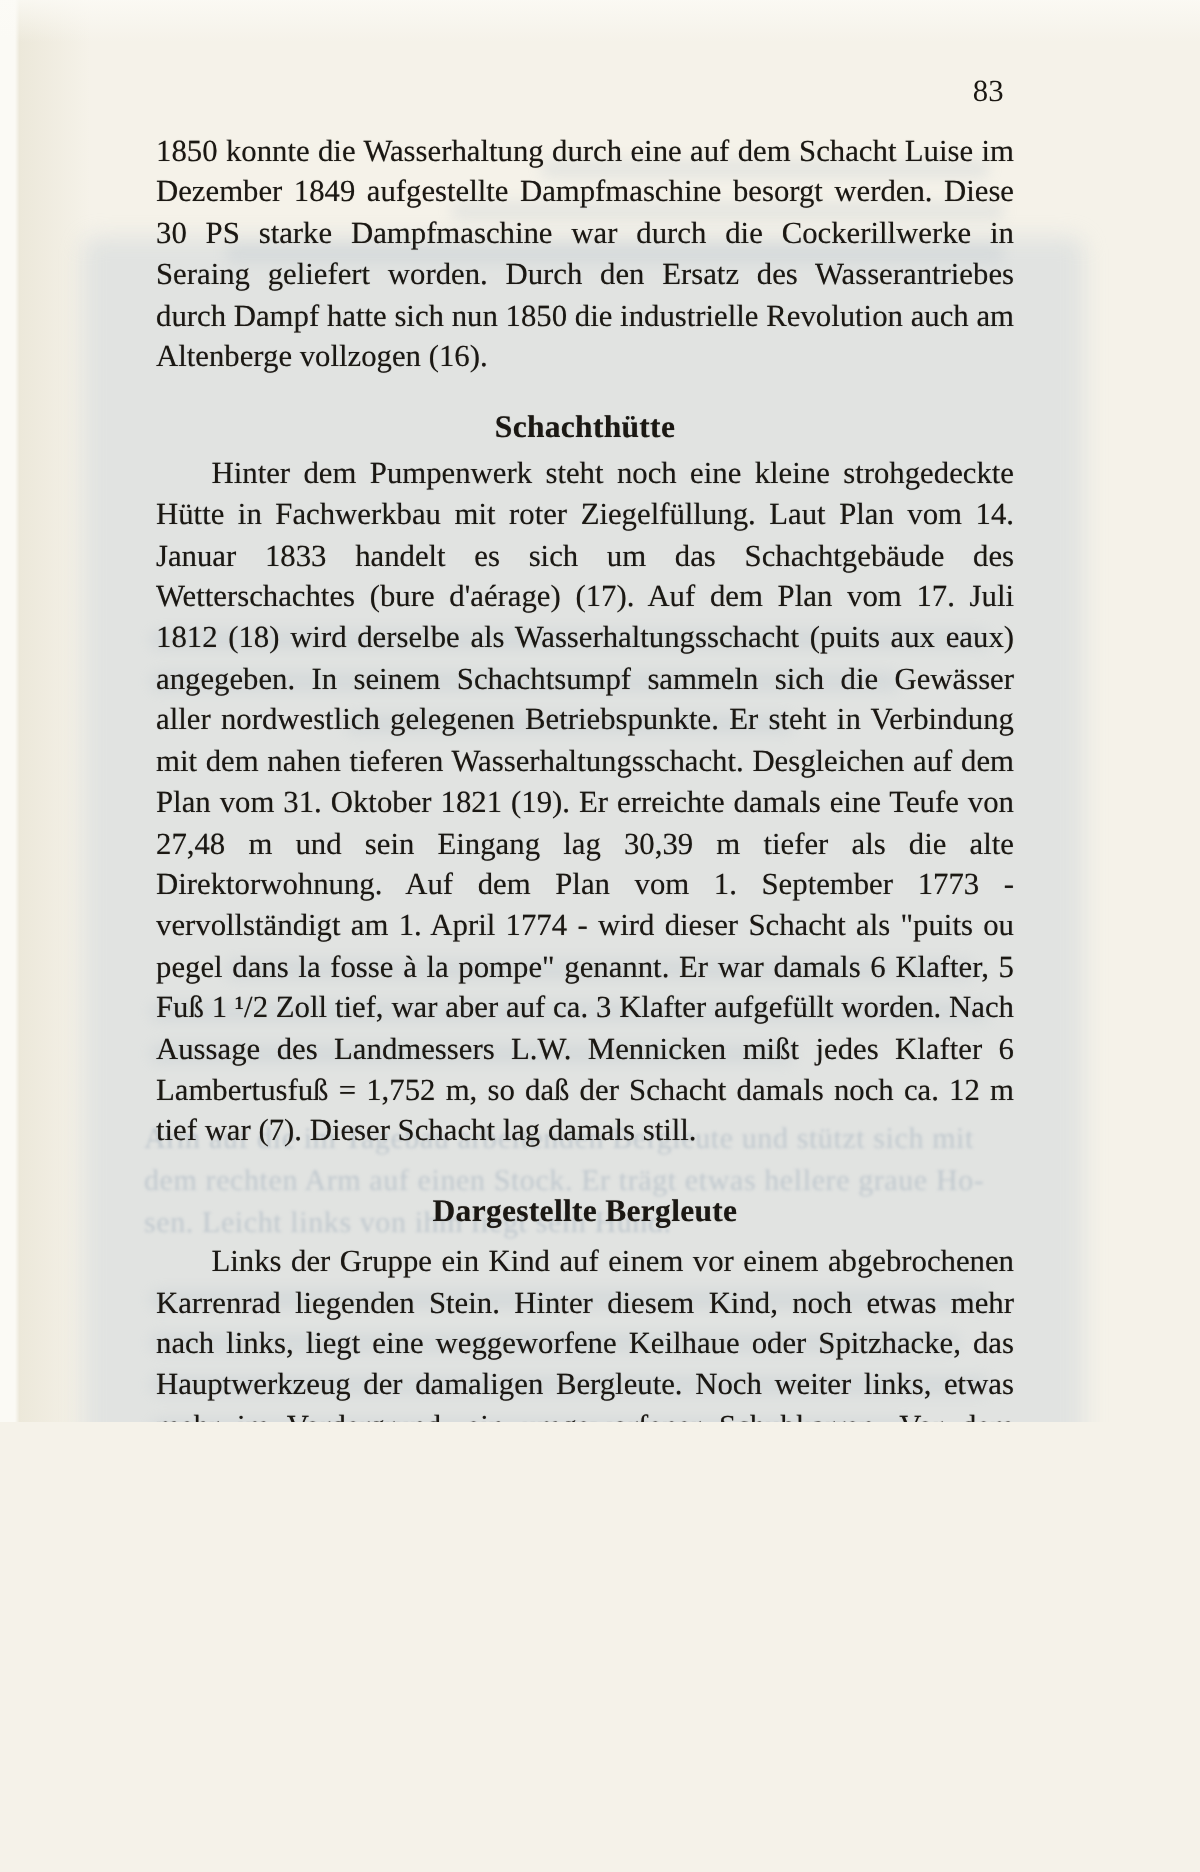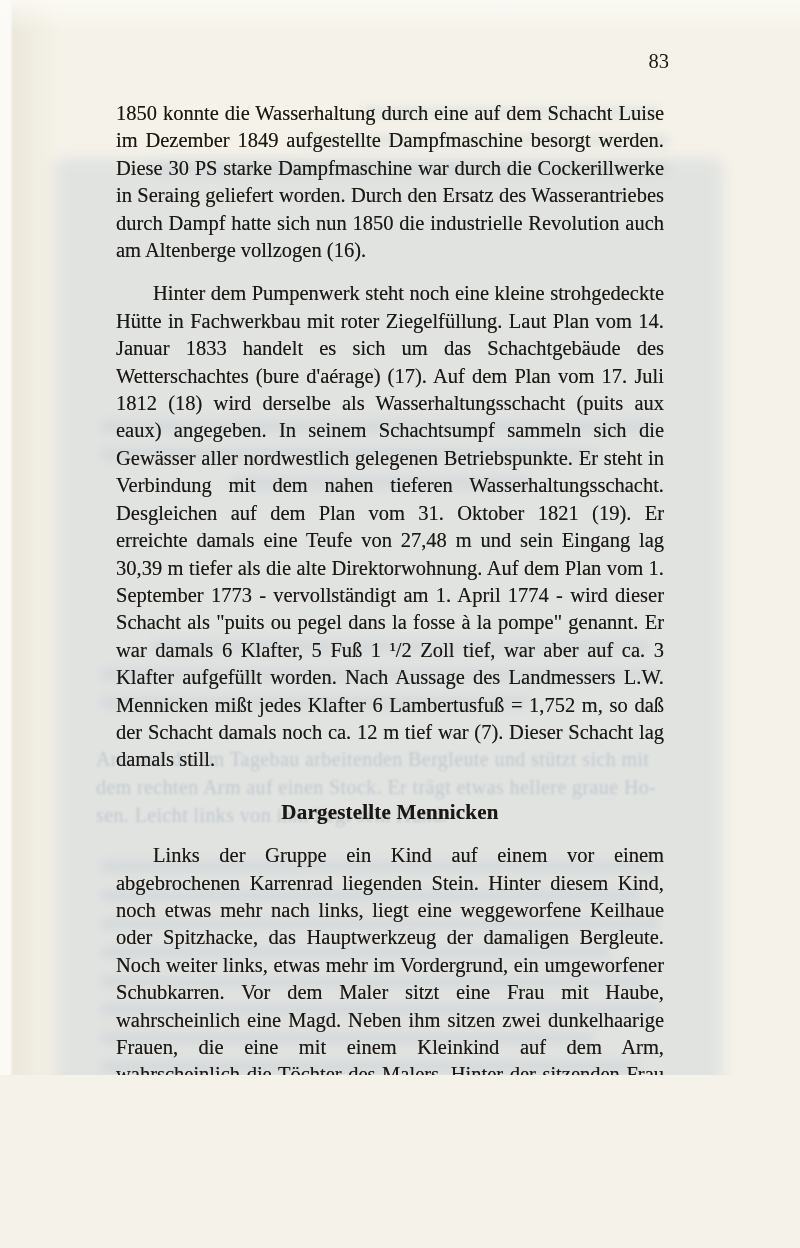--- a/index.html
+++ b/index.html
@@ -4,21 +4,21 @@
 <style>
   html,body{margin:0;padding:0;}
   body{
     width:800px;height:1248px;
     background:#f5f2e9;
     font-family:"Liberation Serif","DejaVu Serif",serif;
     overflow:hidden;
   }
   .scan{
     position:relative;
-    width:800px;height:1075px;
+    width:800px;height:948px;
     background:
       linear-gradient(180deg, rgba(252,251,246,.8) 0, rgba(252,251,246,0) 3%),
       linear-gradient(90deg, #fbfaf5 0px, #fbfaf5 10px, #ece8da 13px, rgba(236,232,218,0) 60px),
       var(--paper,#f5f2e9);
     overflow:hidden;
   }
   
   .wash{
     position:absolute;
     left:55px;top:158px;width:668px;height:980px;
@@ -56,21 +56,21 @@
   .textblock{
     position:absolute;
     left:100px;top:84px;width:580px;
     z-index:3;
     color:var(--ink,#1b1813);
     font-size:20.5px;
     line-height:27.4px;
     text-align:justify;
     text-shadow:0 0 .5px rgba(25,22,18,.55);
   }
-  .textblock p{margin:16px;}
+  .textblock p{margin:4px;}
   .textblock p.ind{text-indent:37px;}
   .textblock h2{
     font-size:21px;
     line-height:27.4px;
     font-weight:700;
     text-align:center;
     letter-spacing:.2px;
     margin:19px 0 1px 0;
   }
   .textblock h2.second{margin:25px 0 7px 0;}
@@ -106,19 +106,20 @@
       <div class="ghost-line" style="left: 96px; top: 776px;">dem rechten Arm auf einen Stock. Er trägt etwas hellere graue Ho-</div>
       <div class="ghost-line" style="left: 96px; top: 804px;">sen. Leicht links von ihm liegt sein Hund.</div>
       <div class="ghost-line" style="left: 60px; top: 1113px;">nen Gaules locker in den</div>
     </div>
 
   <div class="pageno">83</div>
 
   <div class="textblock">
     <p>1850 konnte die Wasserhaltung durch eine auf dem Schacht Luise im Dezember 1849 aufgestellte Dampfmaschine besorgt werden. Diese 30 PS starke Dampfmaschine war durch die Cockerillwerke in Seraing geliefert worden. Durch den Ersatz des Wasserantriebes durch Dampf hatte sich nun 1850 die industrielle Revolution auch am Altenberge vollzogen (16).</p>
 
+    <h2>Schachthütte</h2>
     <p class="ind">Hinter dem Pumpenwerk steht noch eine kleine strohgedeckte Hütte in Fachwerkbau mit roter Ziegelfüllung. Laut Plan vom 14. Januar 1833 handelt es sich um das Schachtgebäude des Wetterschachtes (bure d'aérage) (17). Auf dem Plan vom 17. Juli 1812 (18) wird derselbe als Wasserhaltungsschacht (puits aux eaux) angegeben. In seinem Schachtsumpf sammeln sich die Gewässer aller nordwestlich gelegenen Betriebspunkte. Er steht in Verbindung mit dem nahen tieferen Wasserhaltungsschacht. Desgleichen auf dem Plan vom 31. Oktober 1821 (19). Er erreichte damals eine Teufe von 27,48 m und sein Eingang lag 30,39 m tiefer als die alte Direktorwohnung. Auf dem Plan vom 1. September 1773 - vervollständigt am 1. April 1774 - wird dieser Schacht als "puits ou pegel dans la fosse à la pompe" genannt. Er war damals 6 Klafter, 5 Fuß 1 ¹/2 Zoll tief, war aber auf ca. 3 Klafter aufgefüllt worden. Nach Aussage des Landmessers L.W. Mennicken mißt jedes Klafter 6 Lambertusfuß = 1,752 m, so daß der Schacht damals noch ca. 12 m tief war (7). Dieser Schacht lag damals still.</p>
 
-    <h2 class="second">Dargestellte Mennicken</h2>
+    <h2 class="second">Dargestellte Bergleute</h2>
     <p class="ind">Links der Gruppe ein Kind auf einem vor einem abgebrochenen Karrenrad liegenden Stein. Hinter diesem Kind, noch etwas mehr nach links, liegt eine weggeworfene Keilhaue oder Spitzhacke, das Hauptwerkzeug der damaligen Bergleute. Noch weiter links, etwas mehr im Vordergrund, ein umgeworfener Schubkarren. Vor dem Maler sitzt eine Frau mit Haube, wahrscheinlich eine Magd. Neben ihm sitzen zwei dunkelhaarige Frauen, die eine mit einem Kleinkind auf dem Arm, wahrscheinlich die Töchter des Malers. Hinter der sitzenden Frau steht noch eine Frau im weißen Kleid mit blauer Stola, die sich umdreht und auf das vorbeiziehende Pferd blickt. Es könnte die Frau des Malers sein.</p>
   </div>
 
 </div>
 
 </body></html>

